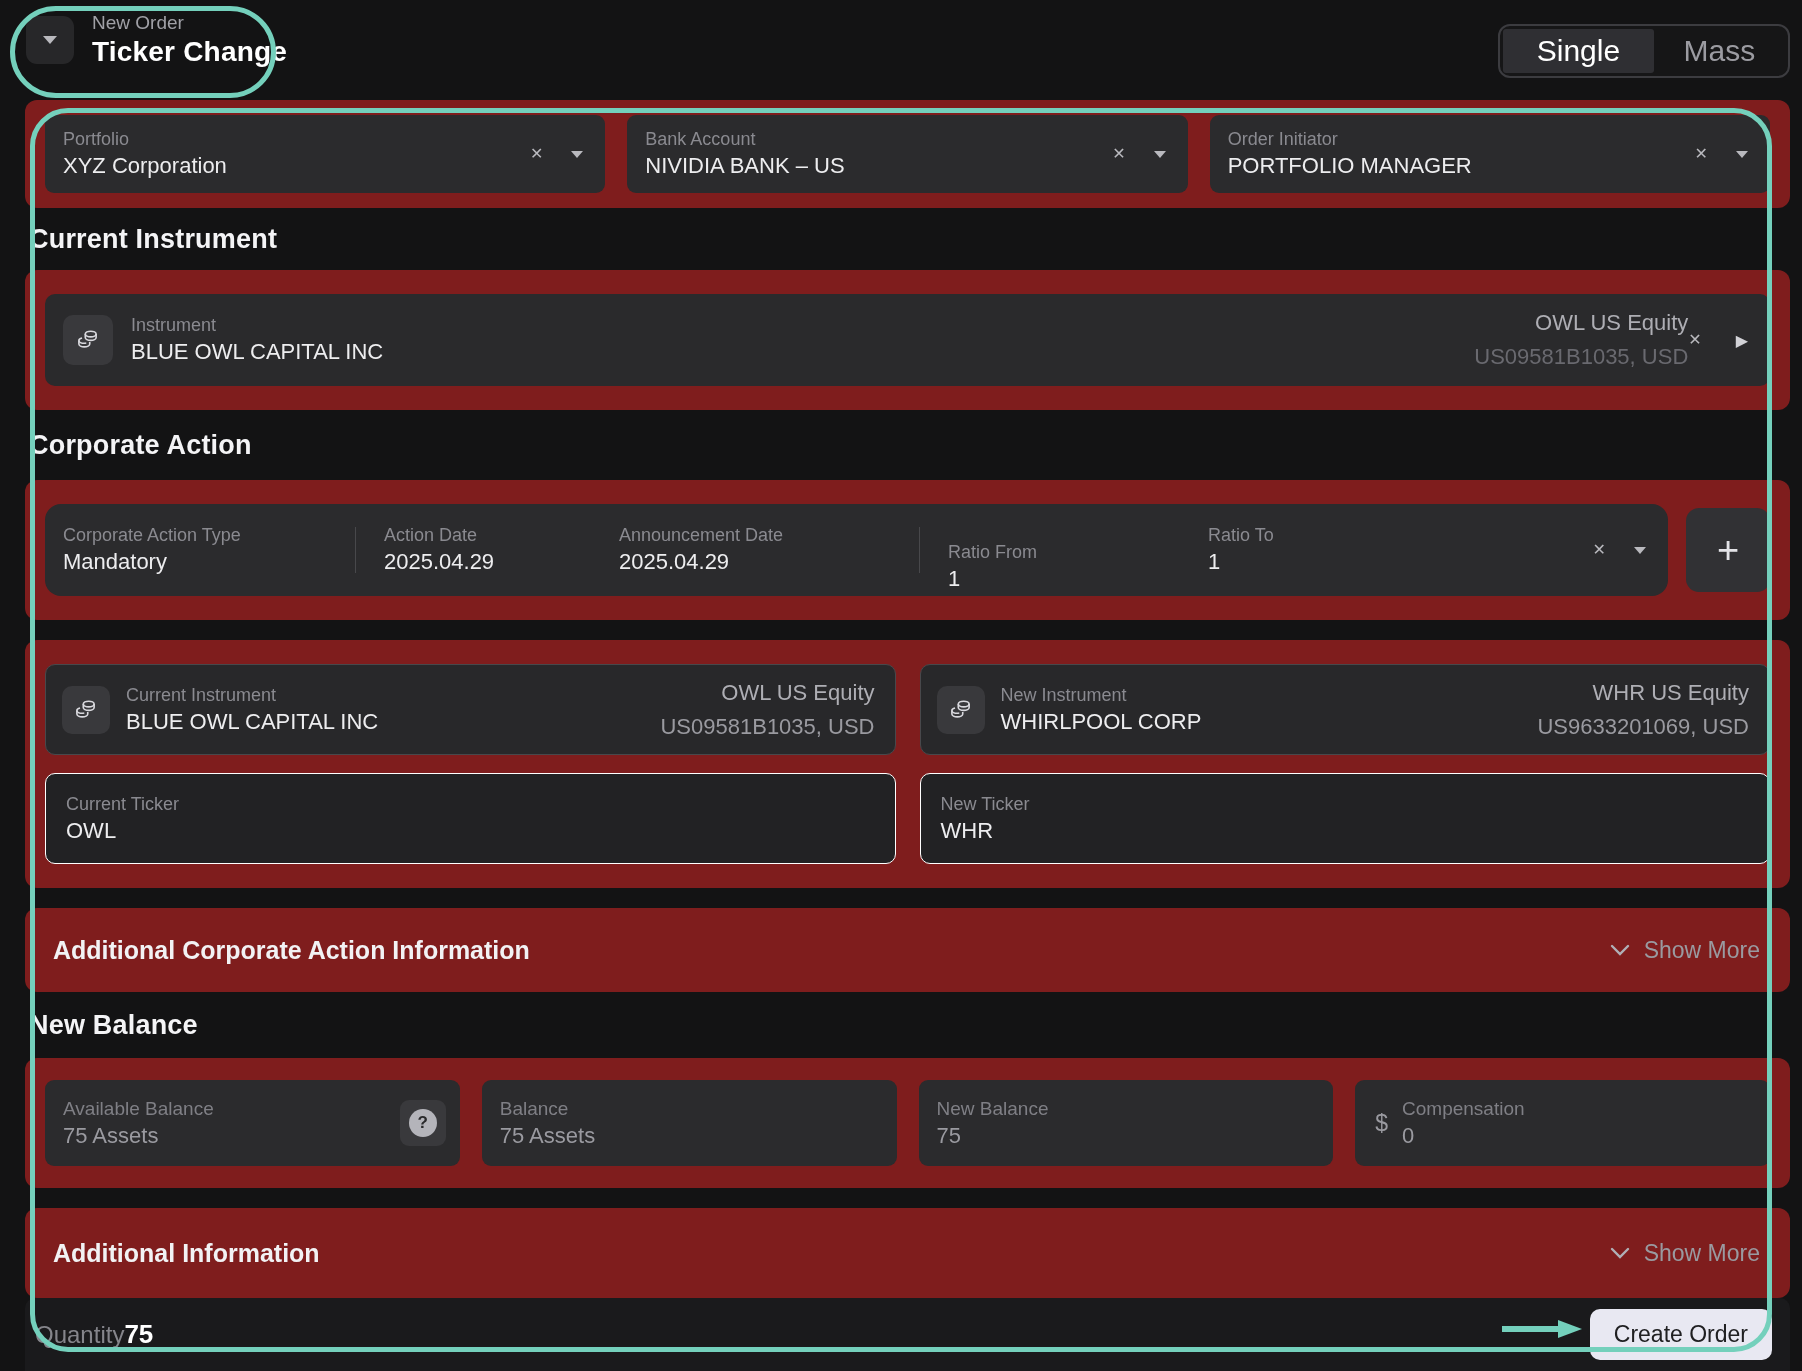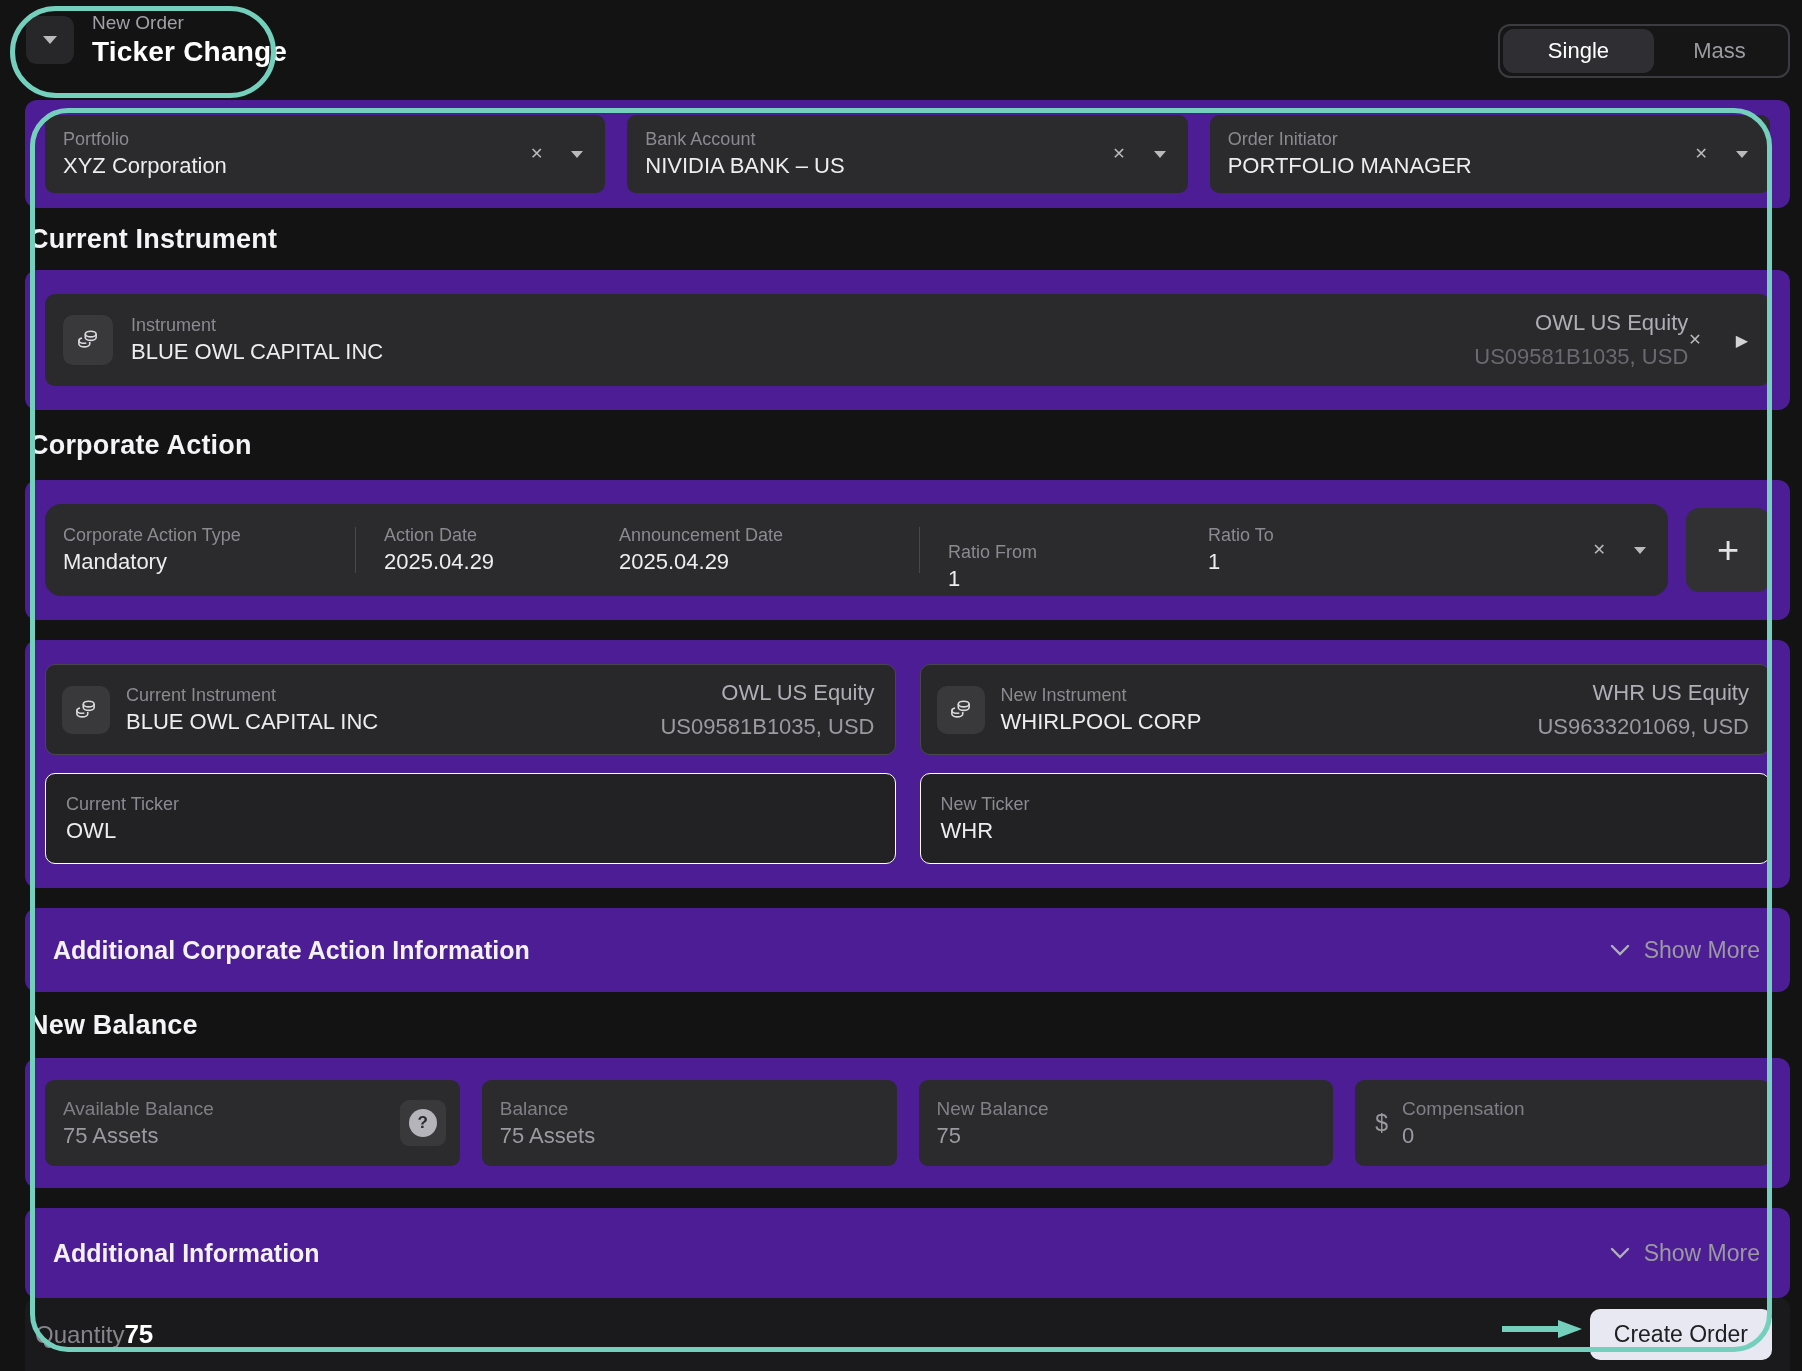--- a/index.html
+++ b/index.html
@@ -24,30 +24,30 @@
   }
   .order-picker-text { display: flex; flex-direction: column; gap: 2px; }
   .order-type-label { font-size: 19px; color: #a0a0a6; }
   .order-type-value { font-size: 28px; font-weight: bold; color: #ffffff; letter-spacing: .2px; }
 
   .mode-toggle {
     position: absolute; right: 12px; top: 24px; height: 54px; width: 292px;
     border: 2px solid #3c3c40; border-radius: 12px; background: #161617;
     display: flex; align-items: stretch; padding: 3px;
   }
-  .mode-seg { flex: 1.15; display: flex; align-items: center; justify-content: center; font-size: 22px; border-radius: 11px; cursor: pointer; }
+  .mode-seg { flex: 1.15; display: flex; align-items: center; justify-content: center; font-size: 30px; border-radius: 3px; cursor: pointer; }
   .mode-seg.active { background: #2f2f33; color: #ffffff; }
   .mode-seg.inactive { flex: 1; color: #9b9ba1; }
 
   
   .form-region {
     position: absolute; left: 25px; right: 12px; top: 100px; bottom: 0;
     display: flex; flex-direction: column;
   }
-  .panel { background: #4c1d95; border-radius: 12px; }
+  .panel { background: #7f1d1d; border-radius: 12px; }
   .heading-band { display: flex; align-items: center; padding-left: 4px; }
   .section-heading { font-size: 27px; font-weight: bold; color: #f4f4f6; letter-spacing: .2px; }
 
   
   .band-top { height: 108px; display: flex; align-items: center; gap: 22px; padding: 0 20px; }
   .field-card {
     flex: 1; height: 78px; background: #2b2b2d; border-radius: 9px;
     display: flex; align-items: center;
   }
   .field-text { display: flex; flex-direction: column; gap: 3px; padding-left: 18px; flex: 1; min-width: 0; }

